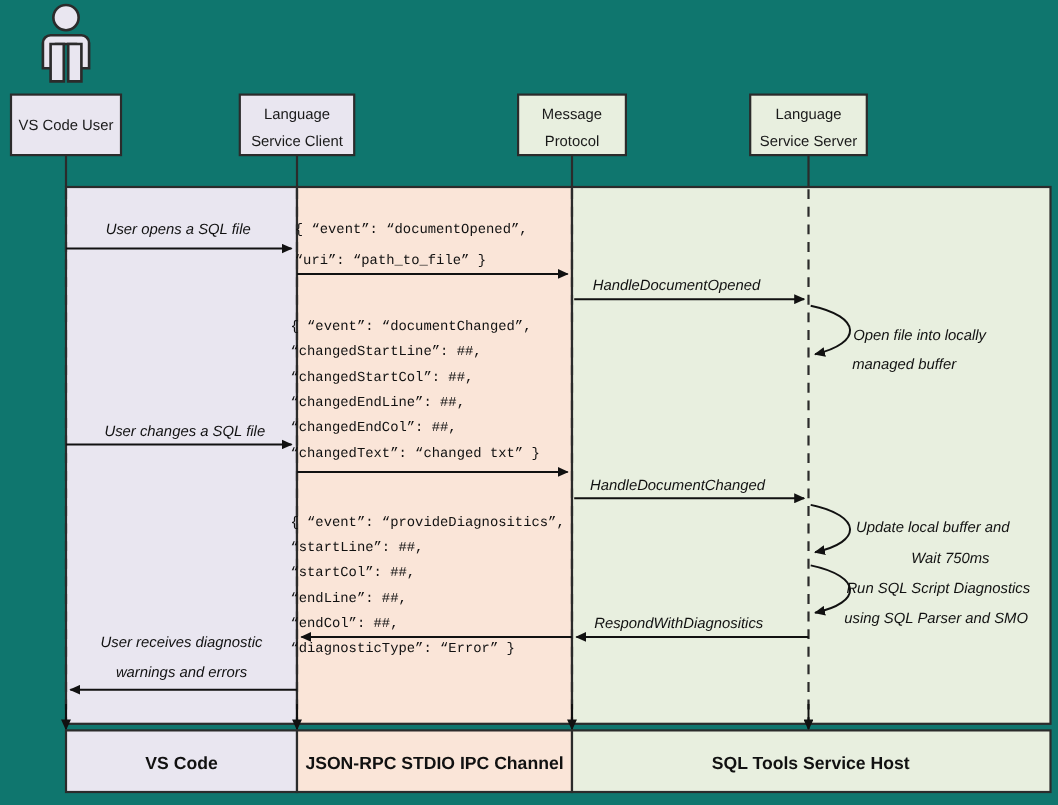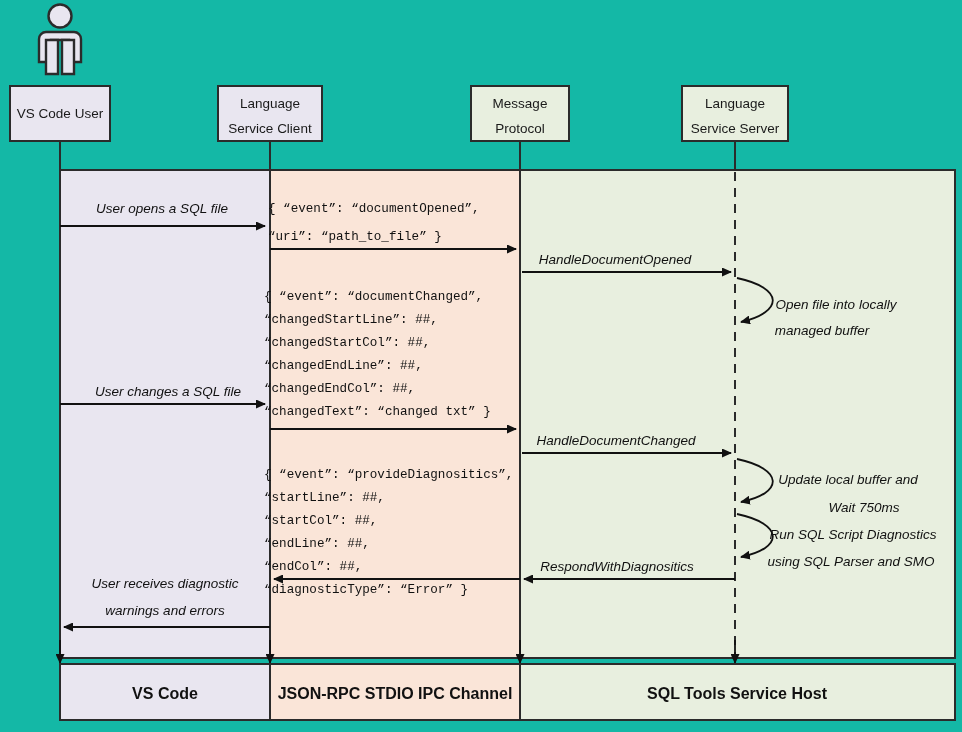--- a/index.html
+++ b/index.html
@@ -7,21 +7,21 @@
     padding: 0;
     background: #ffffff;
   }
   body {
     font-family: "Liberation Sans", sans-serif;
   }
   #canvas {
     position: relative;
     width: 962px;
     height: 732px;
-    background: #14b8a6;
+    background: #0f766e;
     overflow: hidden;
   }
   #diagram-svg {
     position: absolute;
     top: 0;
     left: 0;
     width: 962px;
     height: 732px;
   }
   .actor-label {

